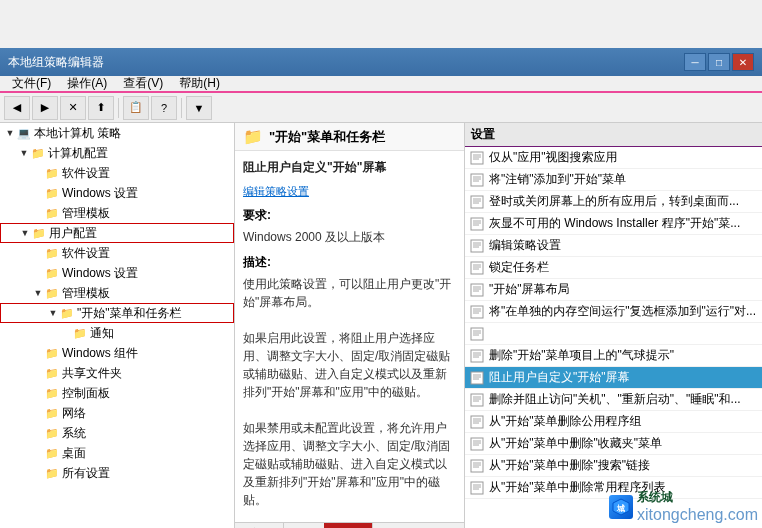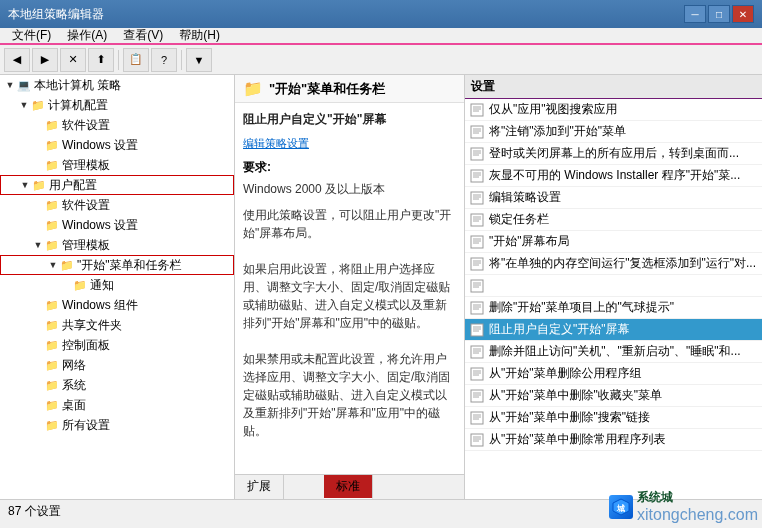--- a/index.html
+++ b/index.html
@@ -7,20 +7,21 @@
     
     
     .title-bar {
       background: linear-gradient(to bottom, #4a7fb5, #3a6ea5);
       color: white;
       height: 28px;
       display: flex;
       align-items: center;
       justify-content: space-between;
       padding: 0 8px;
+      margin-top: 48px;
     }
     .title-bar-buttons { display: flex; gap: 2px; }
     .title-btn {
       width: 22px; height: 18px;
       background: #5a8ec5;
       border: 1px solid #2a5e95;
       color: white;
       font-size: 10px;
       display: flex; align-items: center; justify-content: center;
       cursor: pointer;
@@ -354,20 +355,21 @@
         <span>"开始"菜单和任务栏</span>
       </div>
 
       <div style="padding:8px; overflow-y:auto; flex:1; font-size:12px;">
         <div class="detail-title">阻止用户自定义"开始"屏幕</div>
         <div style="margin-bottom:8px;">
           <a class="detail-link">编辑策略设置</a>
         </div>
         <div class="detail-section-title">要求:</div>
         <div class="detail-text" style="margin-bottom:8px;">Windows 2000 及以上版本</div>
+        <div class="detail-section-title">描述:</div>
         <div class="detail-text" style="white-space:pre-line;">使用此策略设置，可以阻止用户更改"开始"屏幕布局。
 
 如果启用此设置，将阻止用户选择应用、调整文字大小、固定/取消固定磁贴或辅助磁贴、进入自定义模式以及重新排列"开始"屏幕和"应用"中的磁贴。
 
 如果禁用或未配置此设置，将允许用户选择应用、调整文字大小、固定/取消固定磁贴或辅助磁贴、进入自定义模式以及重新排列"开始"屏幕和"应用"中的磁贴。</div>
       </div>
 
       <div style="display:flex; border-top:1px solid #ccc; background:#f0f0f0;gap:40px;">
         <div class="tab">扩展</div>
         <div class="tab active">标准</div>

